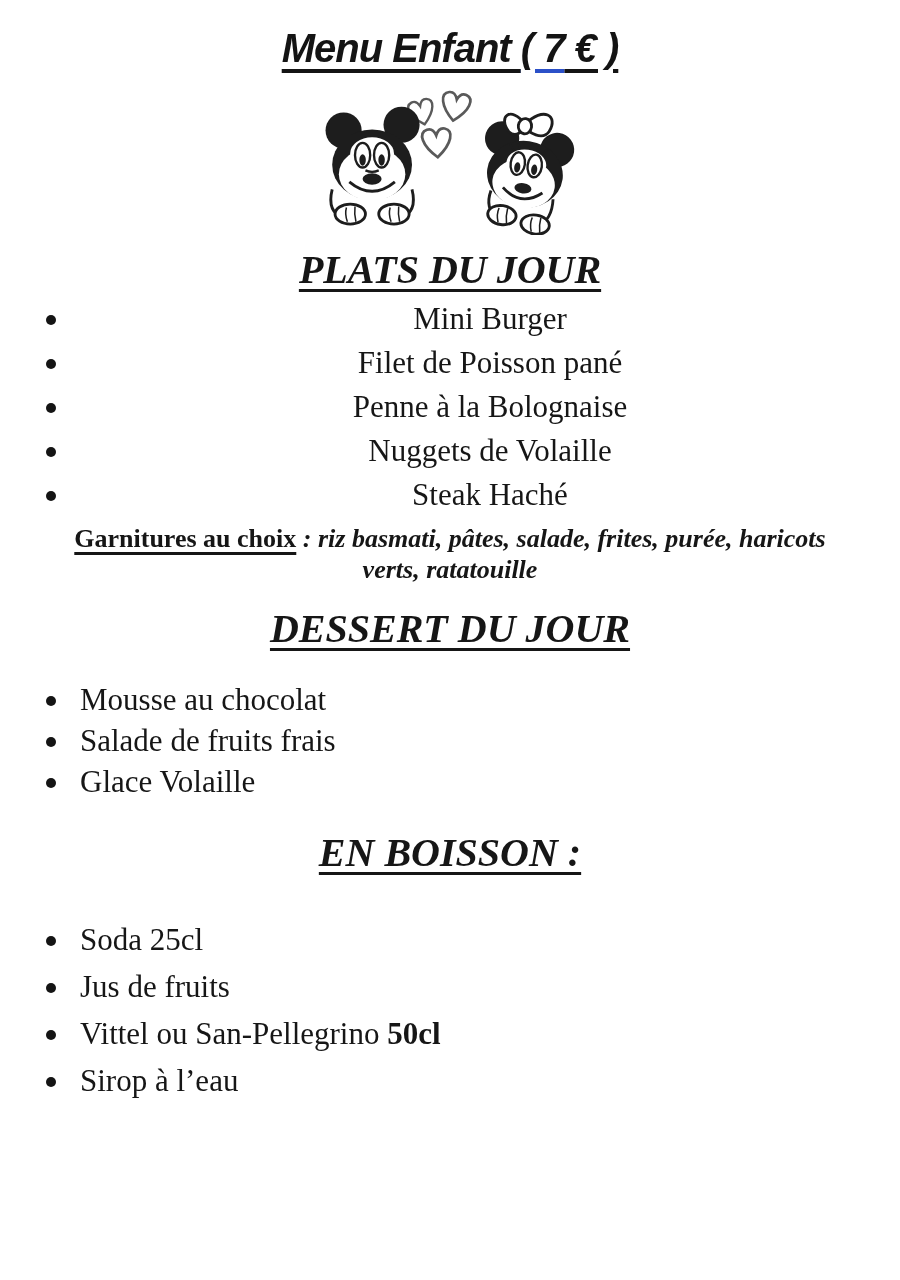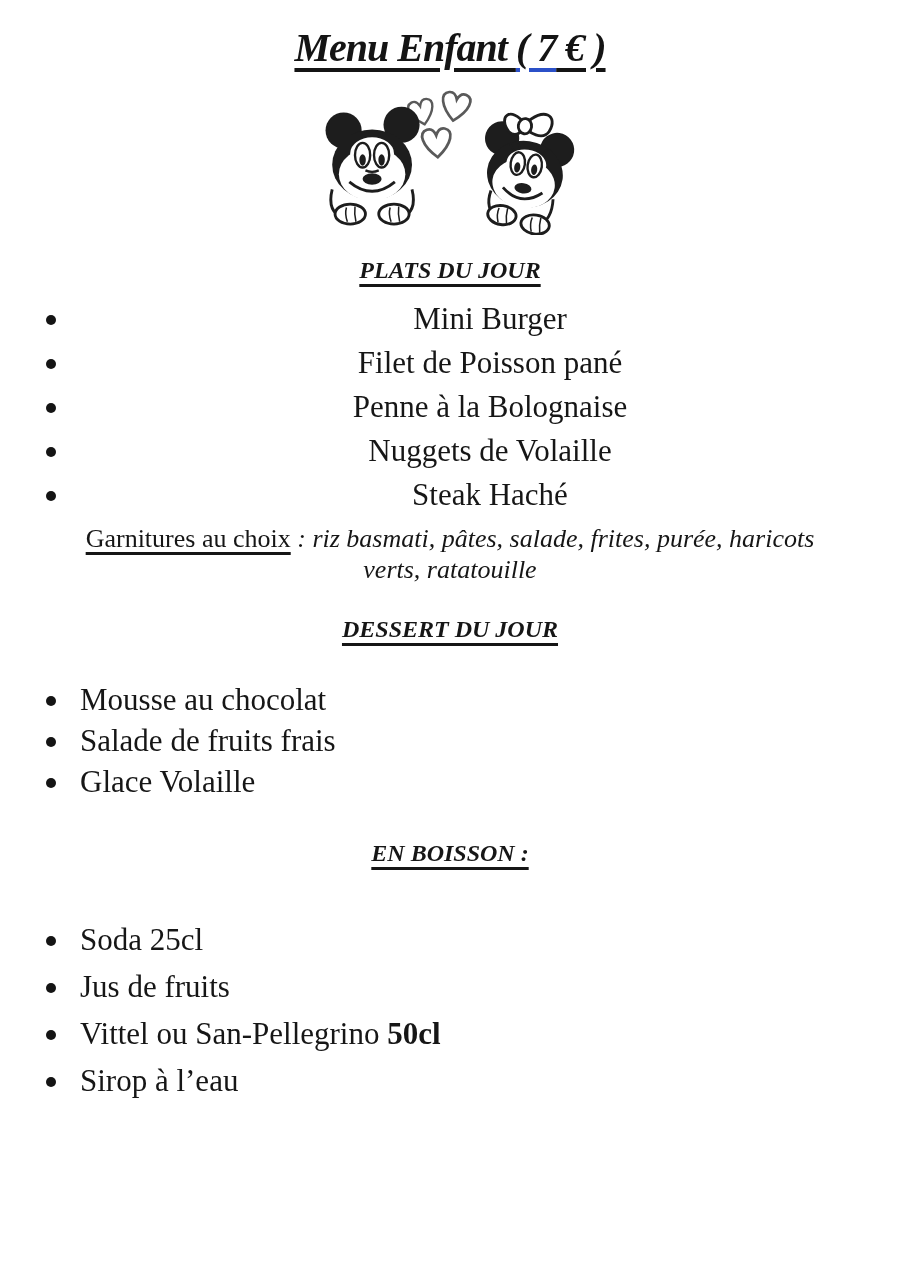--- a/index.html
+++ b/index.html
@@ -7,36 +7,36 @@
     width:900px;height:1280px;overflow:hidden;
     font-family:"Liberation Serif","DejaVu Serif",serif;
     color:#1a1a1a;
   }
   .page{width:900px;height:1280px;position:relative;}
 
   
   .title{
     margin-top:25px;
     text-align:center;
-    font-family:Liberation Serif, serif;
+    font-family:Liberation Sans, sans-serif;
     font-weight:bold;font-style:italic;
     font-size:40px;letter-spacing:-1px;line-height:1.15;
     color:#141414;
   }
   .title .u-black{text-decoration:underline;text-decoration-color:#141414;text-decoration-thickness:4px;text-underline-offset:7px;}
   .title .u-blue{text-decoration:underline;text-decoration-color:#2b50c8;text-decoration-thickness:4px;text-underline-offset:7px;}
 
   
   .clipart{display:block;margin:12px auto 0;}
 
   
   .heading{
     text-align:center;
     font-weight:bold;font-style:italic;
-    font-size:24px;line-height:38px;
+    font-size:40px;line-height:38px;
     color:#161616;
   }
   .heading span{
     text-decoration:underline;
     text-decoration-thickness:3px;
     text-underline-offset:6px;
   }
   .h-plats{margin-top:16px;}
   .h-dessert{margin-top:25px;}
   .h-boisson{margin-top:36px;}
@@ -57,21 +57,21 @@
   .ul-desserts li{margin-bottom:9px;}
   .ul-boissons{margin-top:52px;}
   .ul-boissons li{margin-bottom:15px;}
   .b{font-weight:bold;}
 
   
   .garnitures{
     margin-top:10px;
     text-align:center;
     font-size:26px;line-height:31px;
-    font-weight:normal;color:#161616;
+    font-weight:bold;color:#161616;
   }
   .garnitures .label{
     text-decoration:underline;
     text-decoration-thickness:3px;
     text-underline-offset:5px;
   }
   .garnitures .it{font-style:italic;}
 </style>
 </head>
 <body>

